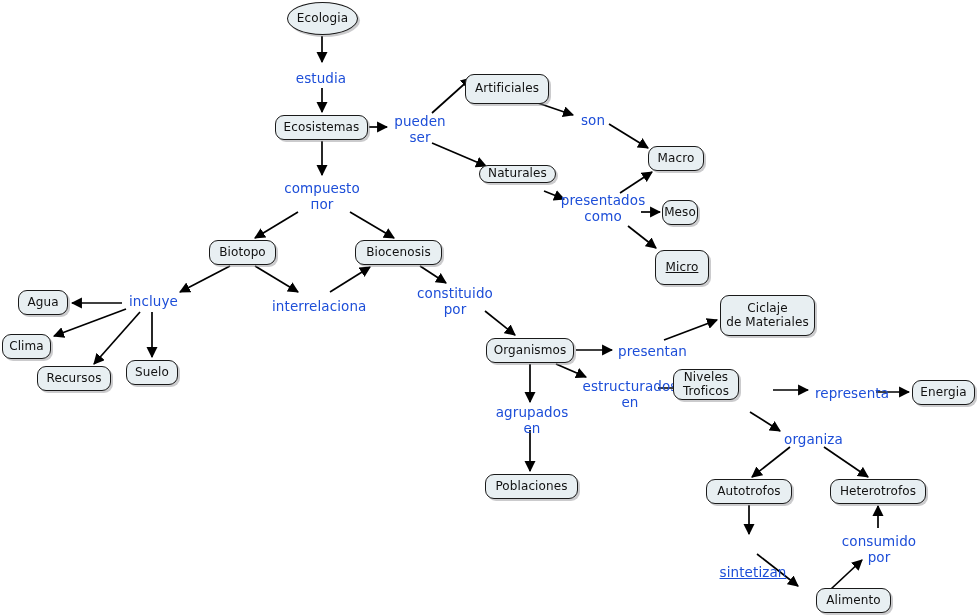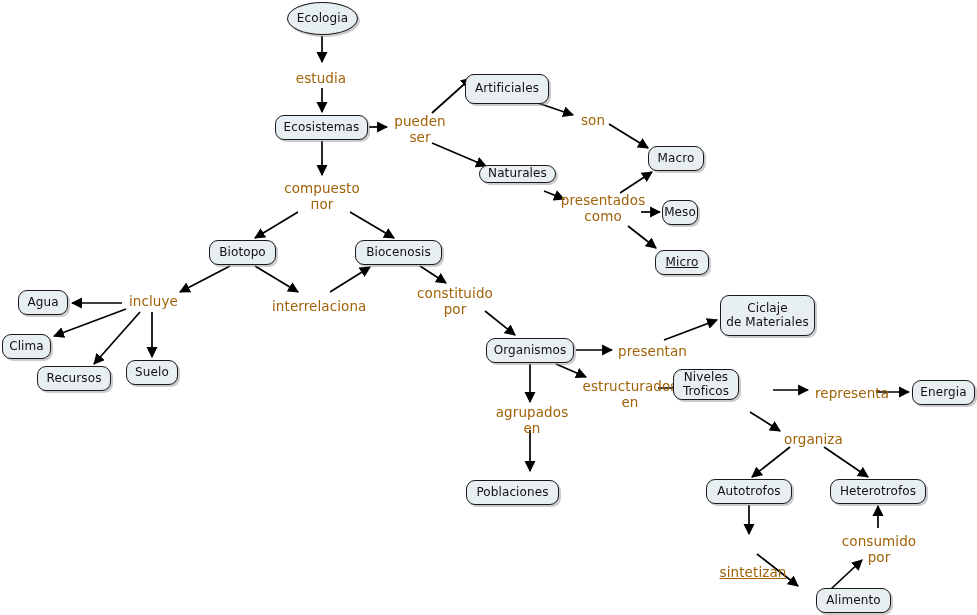--- a/index.html
+++ b/index.html
@@ -40,21 +40,21 @@
     letter-spacing: 0.1px;
     box-shadow: 2px 2px 0 rgba(140,140,145,0.45);
     z-index: 3;
     white-space: pre;
   }
   .node.ellipse {
     border-radius: 50%;
   }
   .link-label {
     position: absolute;
-    color: #a16207;
+    color: #1d4ed8;
     font-size: 13.5px;
     line-height: 1.2;
     text-align: center;
     white-space: pre;
     background: transparent;
     z-index: 2;
     letter-spacing: 0.1px;
   }
 </style>
 </head>
@@ -110,29 +110,29 @@
       </g>
   </svg>
 
   <div id="node-layer">
       <div class="node ellipse" style="left: 287px; top: 2px; width: 71px; height: 33px;">Ecologia</div>
       <div class="node" style="left: 275px; top: 115px; width: 93px; height: 25px;">Ecosistemas</div>
       <div class="node" style="left: 465px; top: 74px; width: 84px; height: 30px;">Artificiales</div>
       <div class="node" style="left: 479px; top: 165px; width: 77px; height: 18px;">Naturales</div>
       <div class="node" style="left: 648px; top: 146px; width: 56px; height: 25px;">Macro</div>
       <div class="node" style="left: 662px; top: 200px; width: 36px; height: 25px;">Meso</div>
-      <div class="node" style="left: 655px; top: 250px; width: 54px; height: 25px; text-decoration: underline;">Micro</div>
+      <div class="node" style="left: 655px; top: 250px; width: 54px; height: 35px; text-decoration: underline;">Micro</div>
       <div class="node" style="left: 209px; top: 240px; width: 67px; height: 25px;">Biotopo</div>
       <div class="node" style="left: 355px; top: 240px; width: 87px; height: 25px;">Biocenosis</div>
       <div class="node" style="left: 18px; top: 290px; width: 50px; height: 25px;">Agua</div>
       <div class="node" style="left: 2px; top: 334px; width: 49px; height: 25px;">Clima</div>
       <div class="node" style="left: 37px; top: 366px; width: 74px; height: 25px;">Recursos</div>
       <div class="node" style="left: 126px; top: 360px; width: 52px; height: 25px;">Suelo</div>
       <div class="node" style="left: 486px; top: 338px; width: 88px; height: 25px;">Organismos</div>
-      <div class="node" style="left: 466px; top: 474px; width: 93px; height: 25px; margin-top: 6px;">Poblaciones</div>
+      <div class="node" style="left: 485px; top: 474px; width: 93px; height: 25px;">Poblaciones</div>
       <div class="node" style="left: 720px; top: 295px; width: 95px; height: 41px;">Ciclaje
 de Materiales</div>
       <div class="node" style="left: 673px; top: 369px; width: 66px; height: 31px;">Niveles
 Troficos</div>
       <div class="node" style="left: 912px; top: 380px; width: 63px; height: 25px;">Energia</div>
       <div class="node" style="left: 706px; top: 479px; width: 86px; height: 25px;">Autotrofos</div>
       <div class="node" style="left: 830px; top: 479px; width: 96px; height: 25px;">Heterotrofos</div>
       <div class="node" style="left: 816px; top: 588px; width: 75px; height: 25px;">Alimento</div>
     </div>
   <div id="label-layer">

